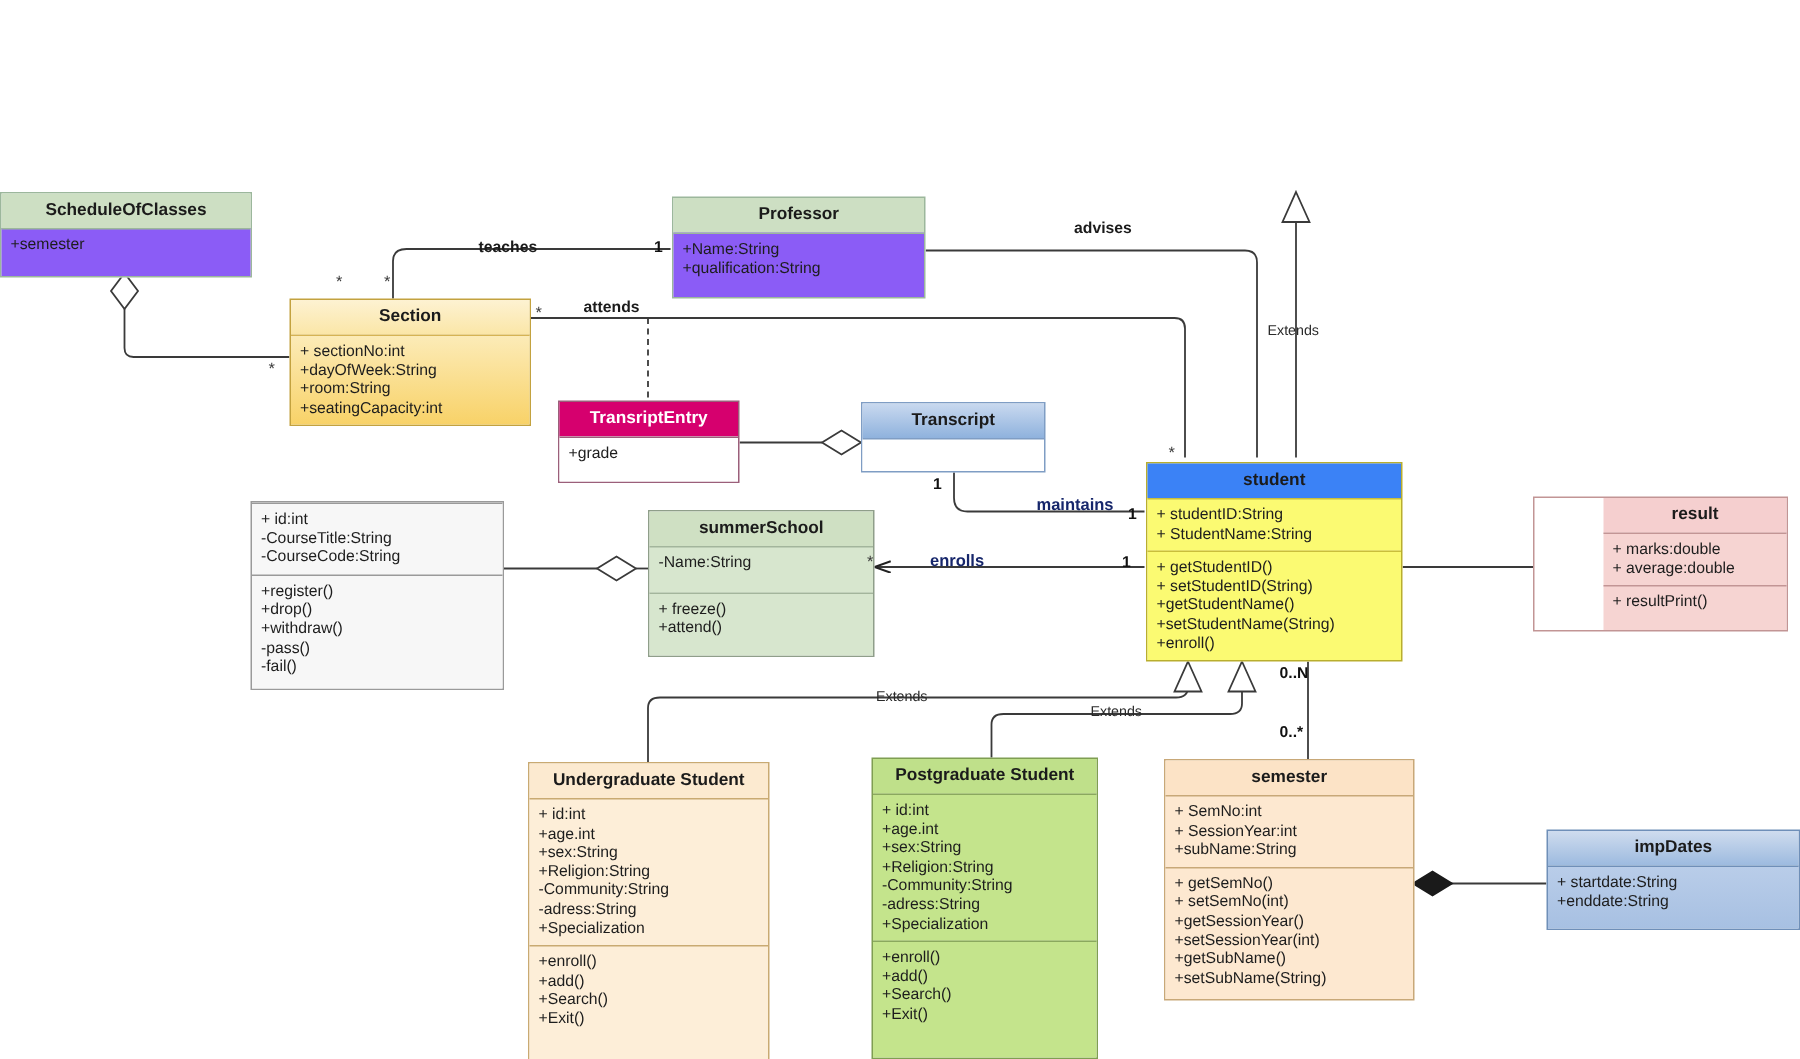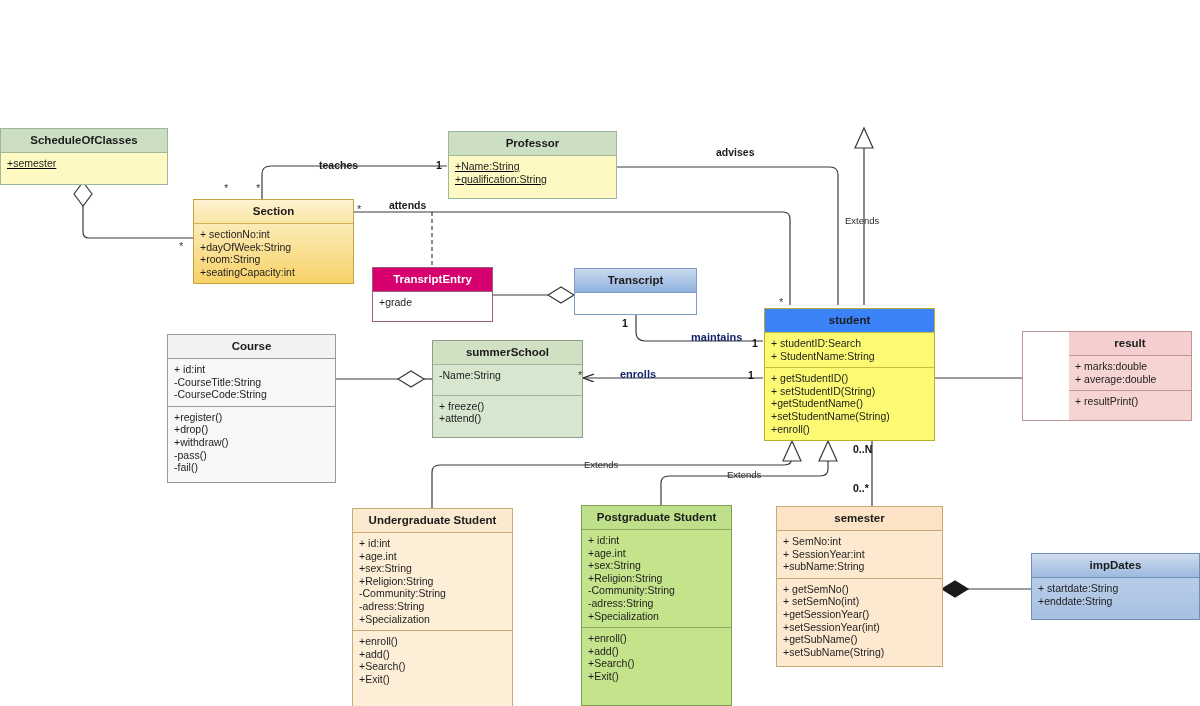--- a/index.html
+++ b/index.html
@@ -10,21 +10,21 @@
 
   .cls{position:absolute;box-sizing:border-box;border:1px solid #8a8a8a;background:#fff;}
   .cls .hdr{box-sizing:border-box;text-align:center;font-weight:bold;font-size:11.5px;color:#1b1b1b;
             padding:5px 4px 5px 4px;line-height:13px;}
   .cls .sec{box-sizing:border-box;border-top:1px solid #9a9a9a;padding:4px 6px 5px 6px;}
   .cls .sec div{font-size:10.5px;line-height:12.6px;color:#1d1d1d;white-space:nowrap;}
 
   
   .green   {border-color:#9cb79c;}
   .green   .hdr{background:#cddfc3;}
-  .green   .sec{background:#fef9c3;border-top-color:#9cb79c;text-decoration:underline;}
+  .green   .sec{background:#8b5cf6;border-top-color:#9cb79c;}
   .green2  {border-color:#8f9e8a;}
   .green2  .hdr{background:#cfe0c3;}
   .green2  .sec{background:#d7e6ce;border-top-color:#a3b59c;}
 
   .section-box{border-color:#c3a23f;}
   .section-box .hdr{background:linear-gradient(180deg,#fdf2d2 0%,#fbe6a7 100%);}
   .section-box .sec{background:linear-gradient(180deg,#fcebb7 0%,#f8d268 100%);border-top-color:#d6b354;}
 
   .yellow  {border-color:#b9ae2e;}
   .yellow  .hdr{background:#3b82f6;}
@@ -163,21 +163,21 @@
   </div>
 
   <div class="cls blue" style="left:574px;top:268px;width:123px;">
     <div class="hdr">Transcript</div>
     <div class="sec" style="padding-bottom:14px;height:22px;"></div>
   </div>
 
   <div class="cls yellow" style="left:764px;top:308px;width:171px;">
     <div class="hdr">student</div>
     <div class="sec">
-      <div>+ studentID:Search</div>
+      <div>+ studentID:String</div>
       <div>+ StudentName:String</div>
     </div>
     <div class="sec">
       <div>+ getStudentID()</div>
       <div>+ setStudentID(String)</div>
       <div>+getStudentName()</div>
       <div>+setStudentName(String)</div>
       <div>+enroll()</div>
     </div>
   </div>
@@ -187,21 +187,20 @@
     <div class="sec">
       <div>+ marks:double</div>
       <div>+ average:double</div>
     </div>
     <div class="sec" style="padding-bottom:12px;">
       <div>+ resultPrint()</div>
     </div>
   </div>
 
   <div class="cls plain" style="left:167px;top:334px;width:169px;">
-    <div class="hdr">Course</div>
     <div class="sec">
       <div>+ id:int</div>
       <div>-CourseTitle:String</div>
       <div>-CourseCode:String</div>
     </div>
     <div class="sec" style="padding-bottom:8px;">
       <div>+register()</div>
       <div>+drop()</div>
       <div>+withdraw()</div>
       <div>-pass()</div>

